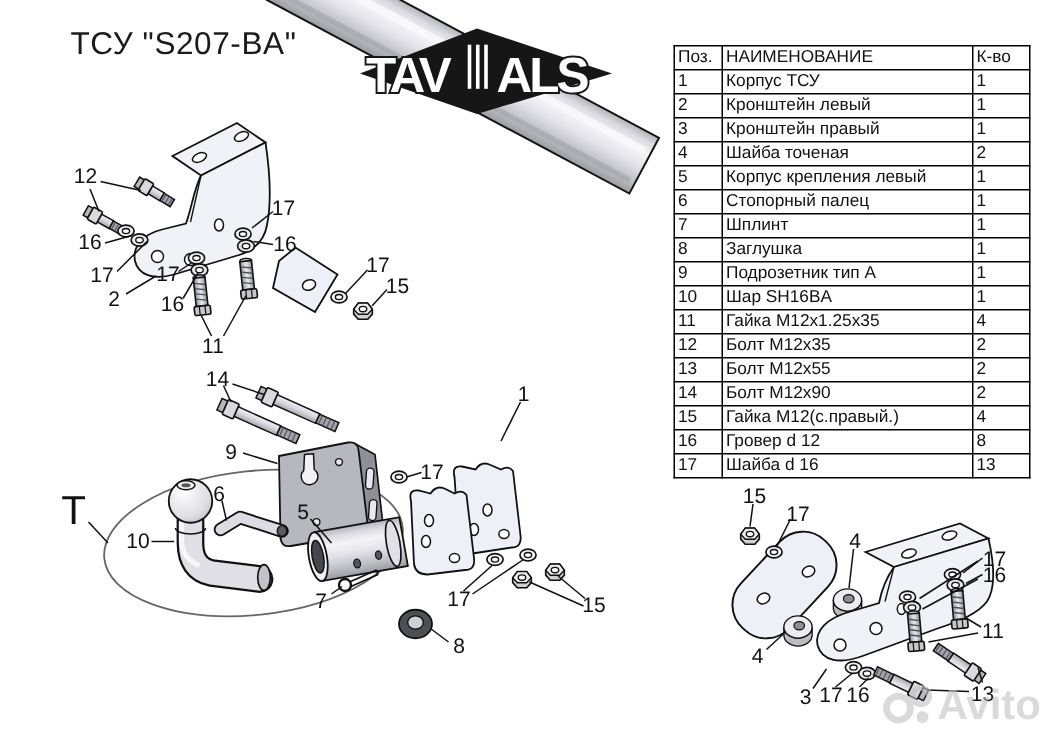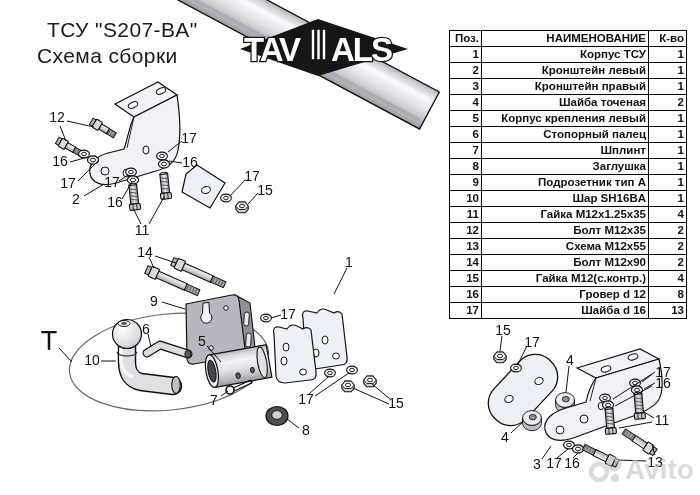--- a/index.html
+++ b/index.html
@@ -8,22 +8,22 @@
   .diagram-svg{position:absolute;left:0;top:0;}
   
   .title-line{position:absolute;font-size:21px;letter-spacing:.4px;color:#1a1a1a;white-space:nowrap;}
   .t1{left:47px;top:18px;}
   .t2{left:37px;top:44px;}
   
   .logo{position:absolute;left:228px;top:16px;width:186px;height:64px;}
   
   .parts-table{position:absolute;left:449px;top:30px;border-collapse:collapse;
                font-size:11.5px;line-height:1;}
-  .parts-table th,.parts-table td{border:1px solid #000;text-align:right;vertical-align:middle;
-               padding:0 2px;height:15px;font-weight:bold;white-space:nowrap;}
+  .parts-table th,.parts-table td{border:1px solid #000;text-align:left;vertical-align:middle;
+               padding:0 2px;height:15px;font-weight:normal;white-space:nowrap;}
   .parts-table .c-pos{width:27px;}
   .parts-table .c-name{width:162px;}
   .parts-table .c-qty{width:33px;}
   
   .callout-layer{position:absolute;left:0;top:0;width:700px;height:495px;pointer-events:none;}
   .callout{position:absolute;transform:translate(-50%,-50%);font-size:14px;color:#111;
            white-space:nowrap;font-family:"Liberation Sans",sans-serif;}
   .callout.big{font-size:27px;}
   
   .watermark{position:absolute;left:585px;top:451px;display:flex;align-items:center;
@@ -317,21 +317,20 @@
       <path d="M511,433 L524,421"></path>
       <path d="M542,459 L551,446"></path>
       <path d="M557,458 L568,449"></path>
         <path d="M573,458 L579,452"></path>
       <path d="M646,461 L618,460"></path>
         <path d="M655,455 L652,445"></path>
     </g>
   </svg>
 
   <div class="title-line t1">ТСУ  "S207-BA"</div>
-  <div class="title-line t2">Схема сборки</div>
 
   <svg class="logo" viewBox="0 0 186 64">
     <polygon points="12,33 90,3 180,33 90,60" fill="#161616"></polygon>
     <g font-family="Liberation Sans, sans-serif" font-size="33" font-weight="bold" fill="#ffffff" stroke="#161616" stroke-width="2.6" paint-order="stroke" letter-spacing="-2">
       <text x="16" y="45">TAV</text>
       <text x="103" y="45">ALS</text>
     </g>
     <g stroke="#161616" stroke-width="1.6" fill="#ffffff">
       <rect x="83" y="13" width="4" height="31"></rect>
       <rect x="88.5" y="13" width="4" height="31"></rect>
@@ -403,31 +402,31 @@
           <td>Гайка М12х1.25х35</td>
           <td>4</td>
         </tr>
         <tr>
           <td>12</td>
           <td>Болт М12х35</td>
           <td>2</td>
         </tr>
         <tr>
           <td>13</td>
-          <td>Схема М12х55</td>
+          <td>Болт М12х55</td>
           <td>2</td>
         </tr>
         <tr>
           <td>14</td>
           <td>Болт М12х90</td>
           <td>2</td>
         </tr>
         <tr>
           <td>15</td>
-          <td>Гайка М12(с.контр.)</td>
+          <td>Гайка М12(с.правый.)</td>
           <td>4</td>
         </tr>
         <tr>
           <td>16</td>
           <td>Гровер d 12</td>
           <td>8</td>
         </tr>
         <tr>
           <td>17</td>
           <td>Шайба d 16</td>

